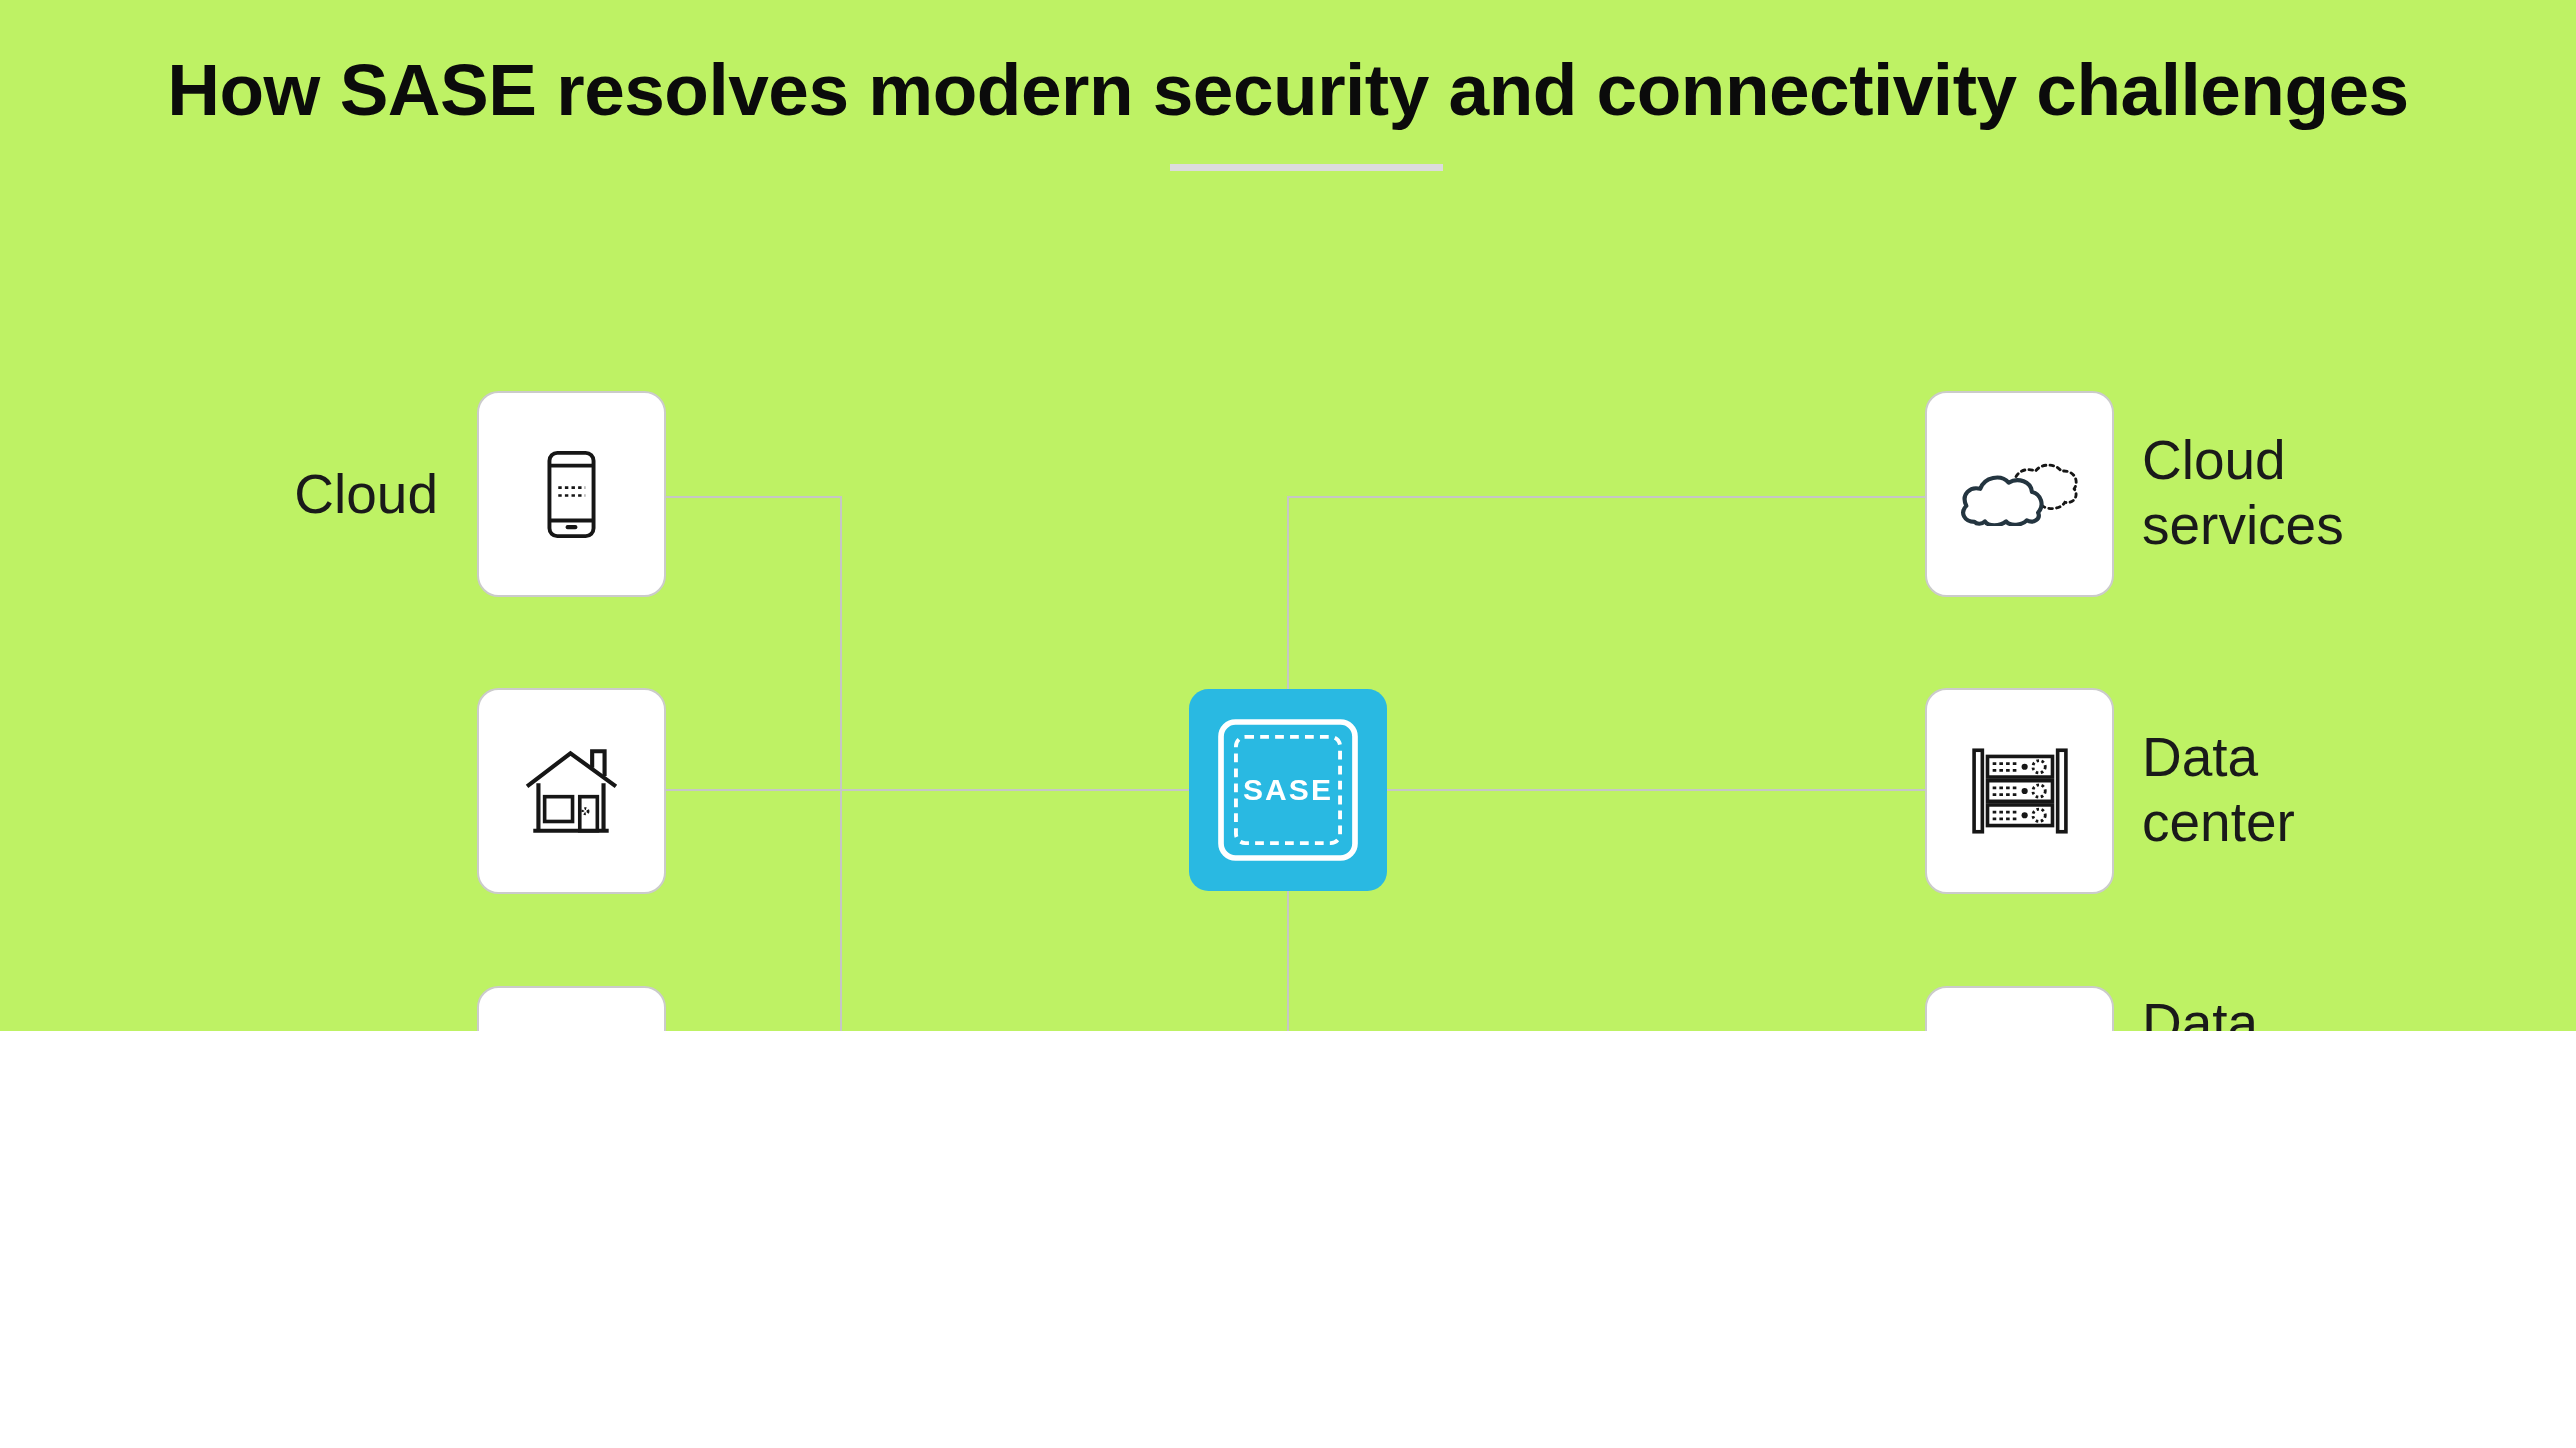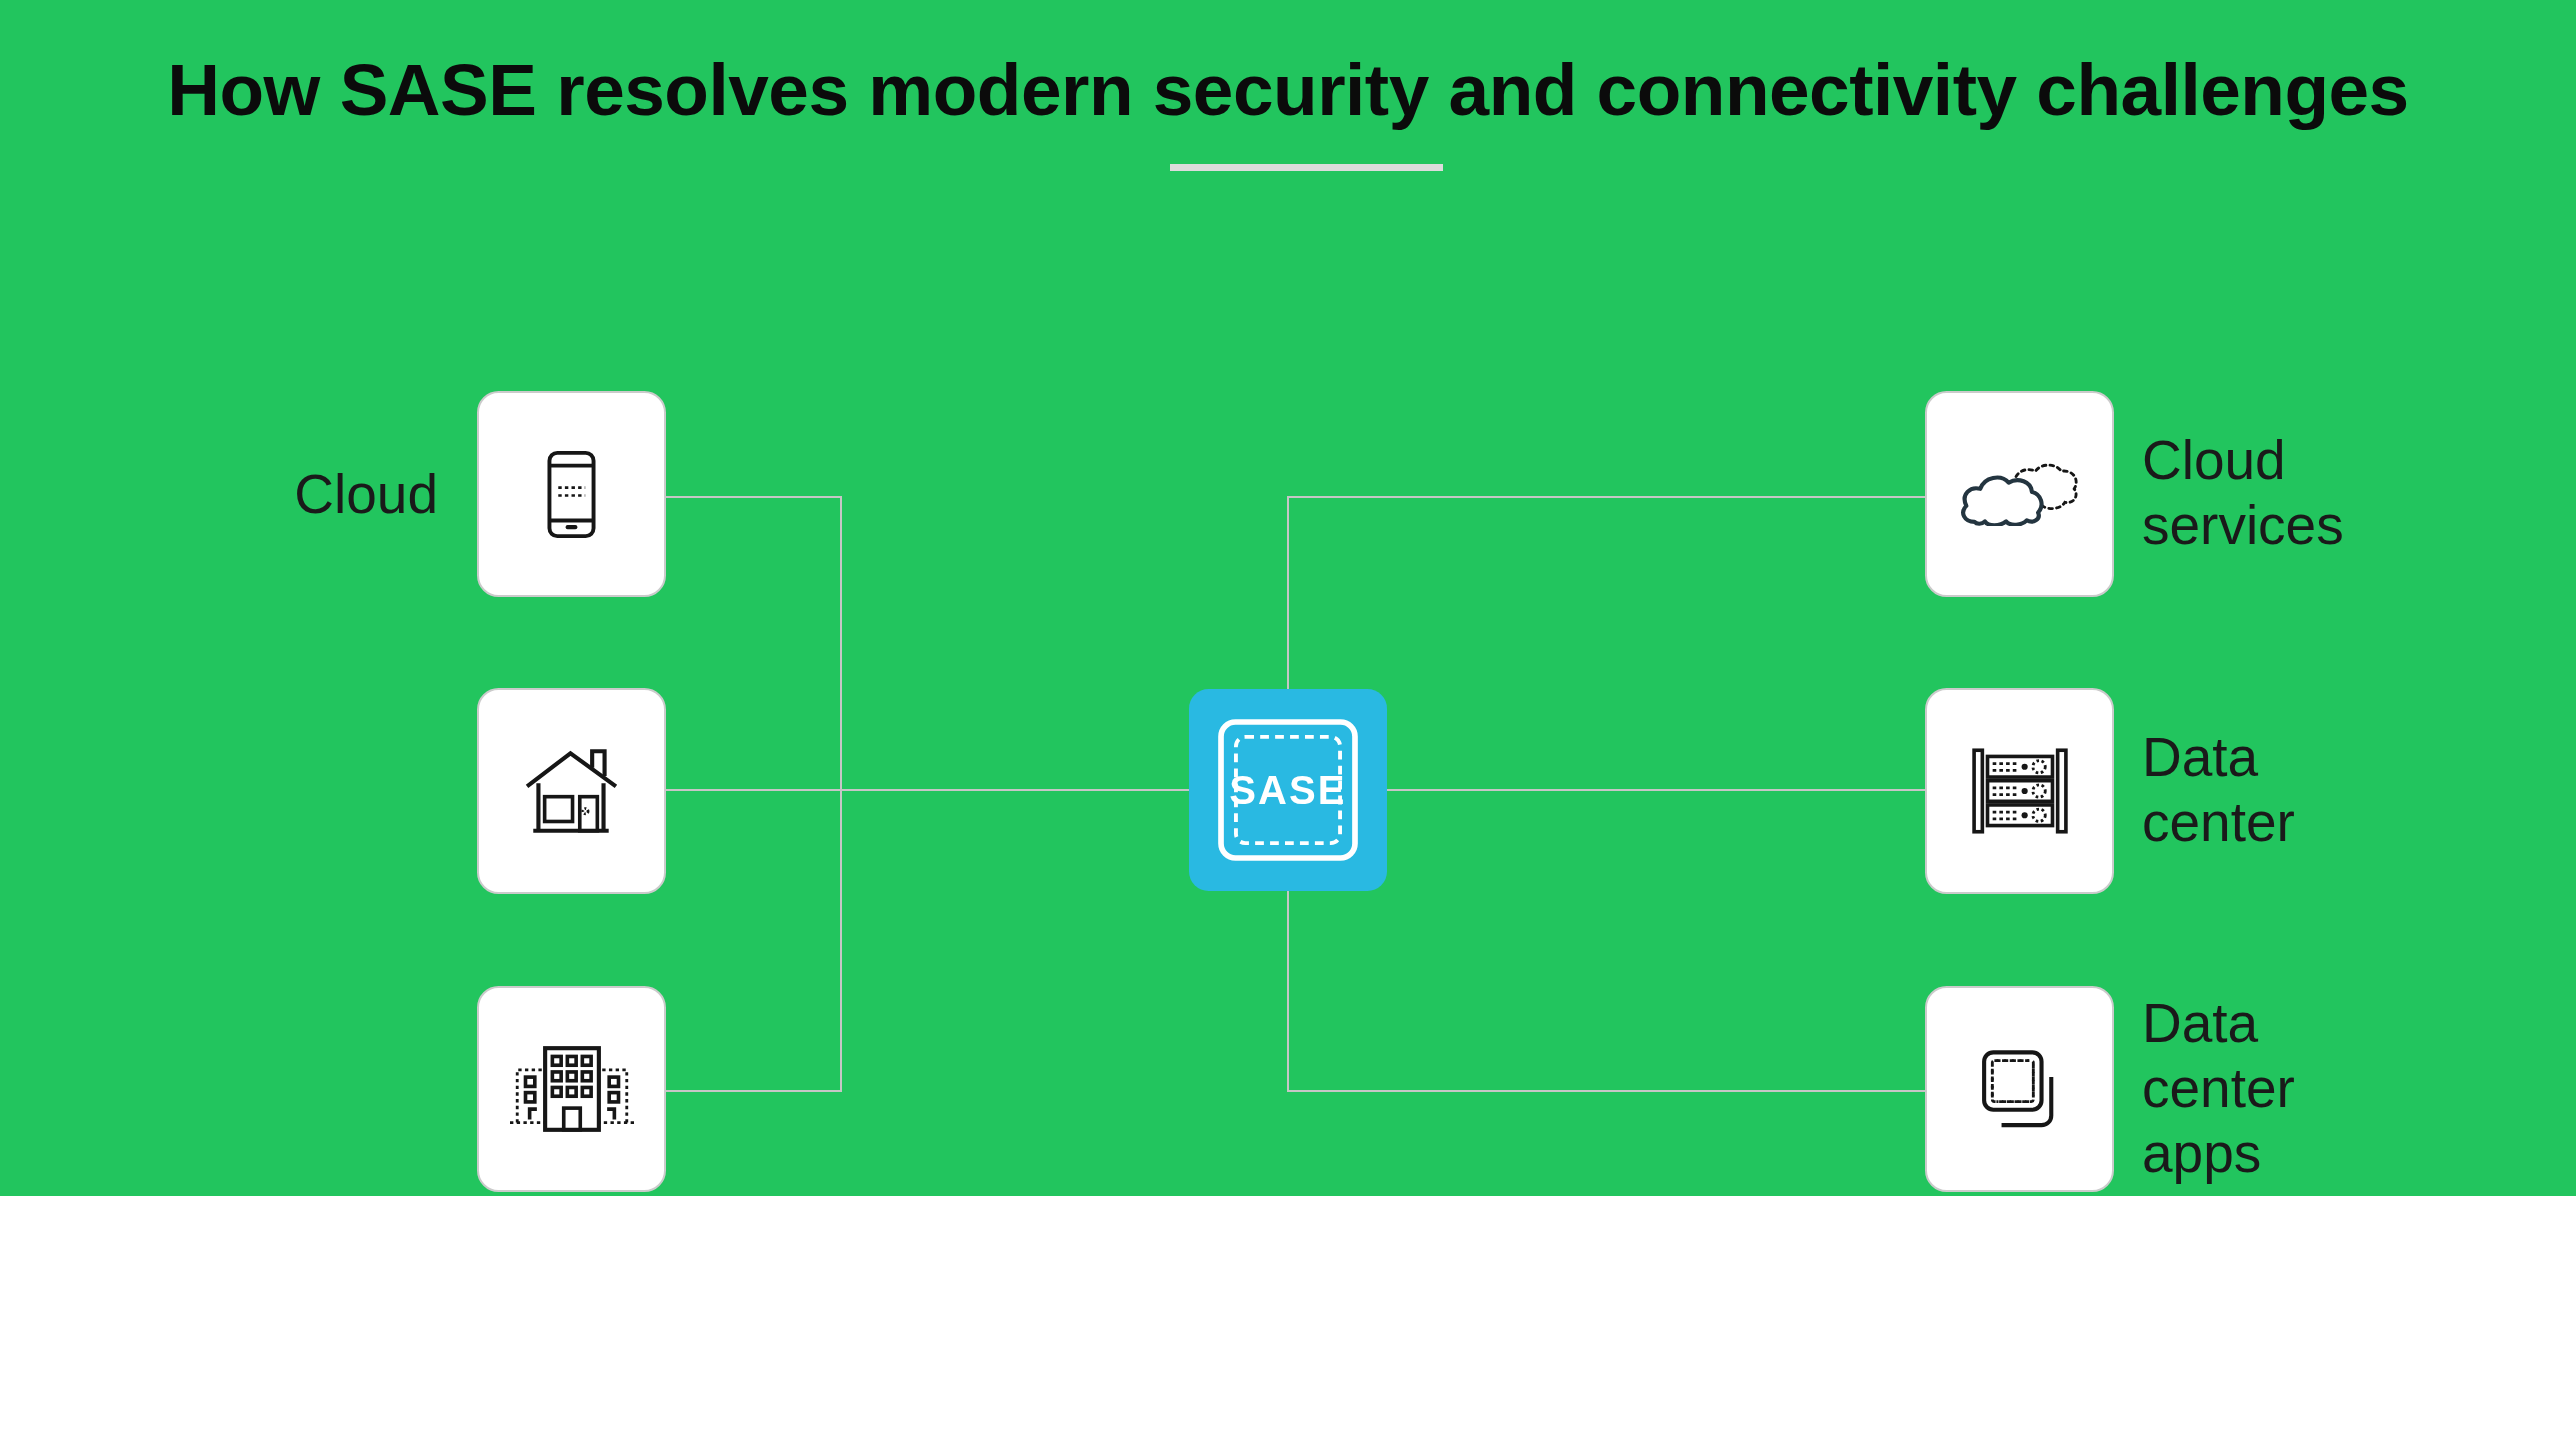--- a/index.html
+++ b/index.html
@@ -9,22 +9,22 @@
     --icon-stroke:#161616;
     --cloud-stroke:#243540;
     --text:#1a1a1a;
     --underline:#dcdcdc;
     --sase-text:#ffffff;
   }
   *{margin:0;padding:0;box-sizing:border-box;}
   html,body{background:#ffffff;}
   .stage{
     position:relative;
-    width:2576px;height:1196px;
-    background:#22c55e;
+    width:2576px;height:1031px;
+    background:#bef264;
     font-family:"Liberation Sans", sans-serif;
     overflow:hidden;
   }
   .page-title{
     position:absolute;left:0;right:0;top:47px;
     text-align:center;
     font-size:73px;font-weight:700;letter-spacing:-0.5px;
     color:#0b0b0b;
     line-height:85px;
   }
@@ -46,21 +46,21 @@
     position:absolute;left:1189px;top:689px;
     width:198px;height:202px;
     background:var(--accent);
     border-radius:19.6px;
     z-index:3;
   }
   .sase-node svg{position:absolute;left:0;top:0;}
   .sase-label{
     position:absolute;left:0;right:0;top:0;bottom:0;
     display:flex;align-items:center;justify-content:center;
-    font-size:40px;font-weight:700;letter-spacing:2.1px;
+    font-size:30px;font-weight:700;letter-spacing:2.1px;
     color:var(--sase-text);
   }
   .side-label{
     position:absolute;
     color:var(--text);
     font-size:55px;
     z-index:2;
   }
   .left-label{left:129px;width:309px;text-align:right;line-height:62px;}
   .right-label{left:2142px;width:464px;text-align:left;line-height:65px;white-space:pre-line;}

